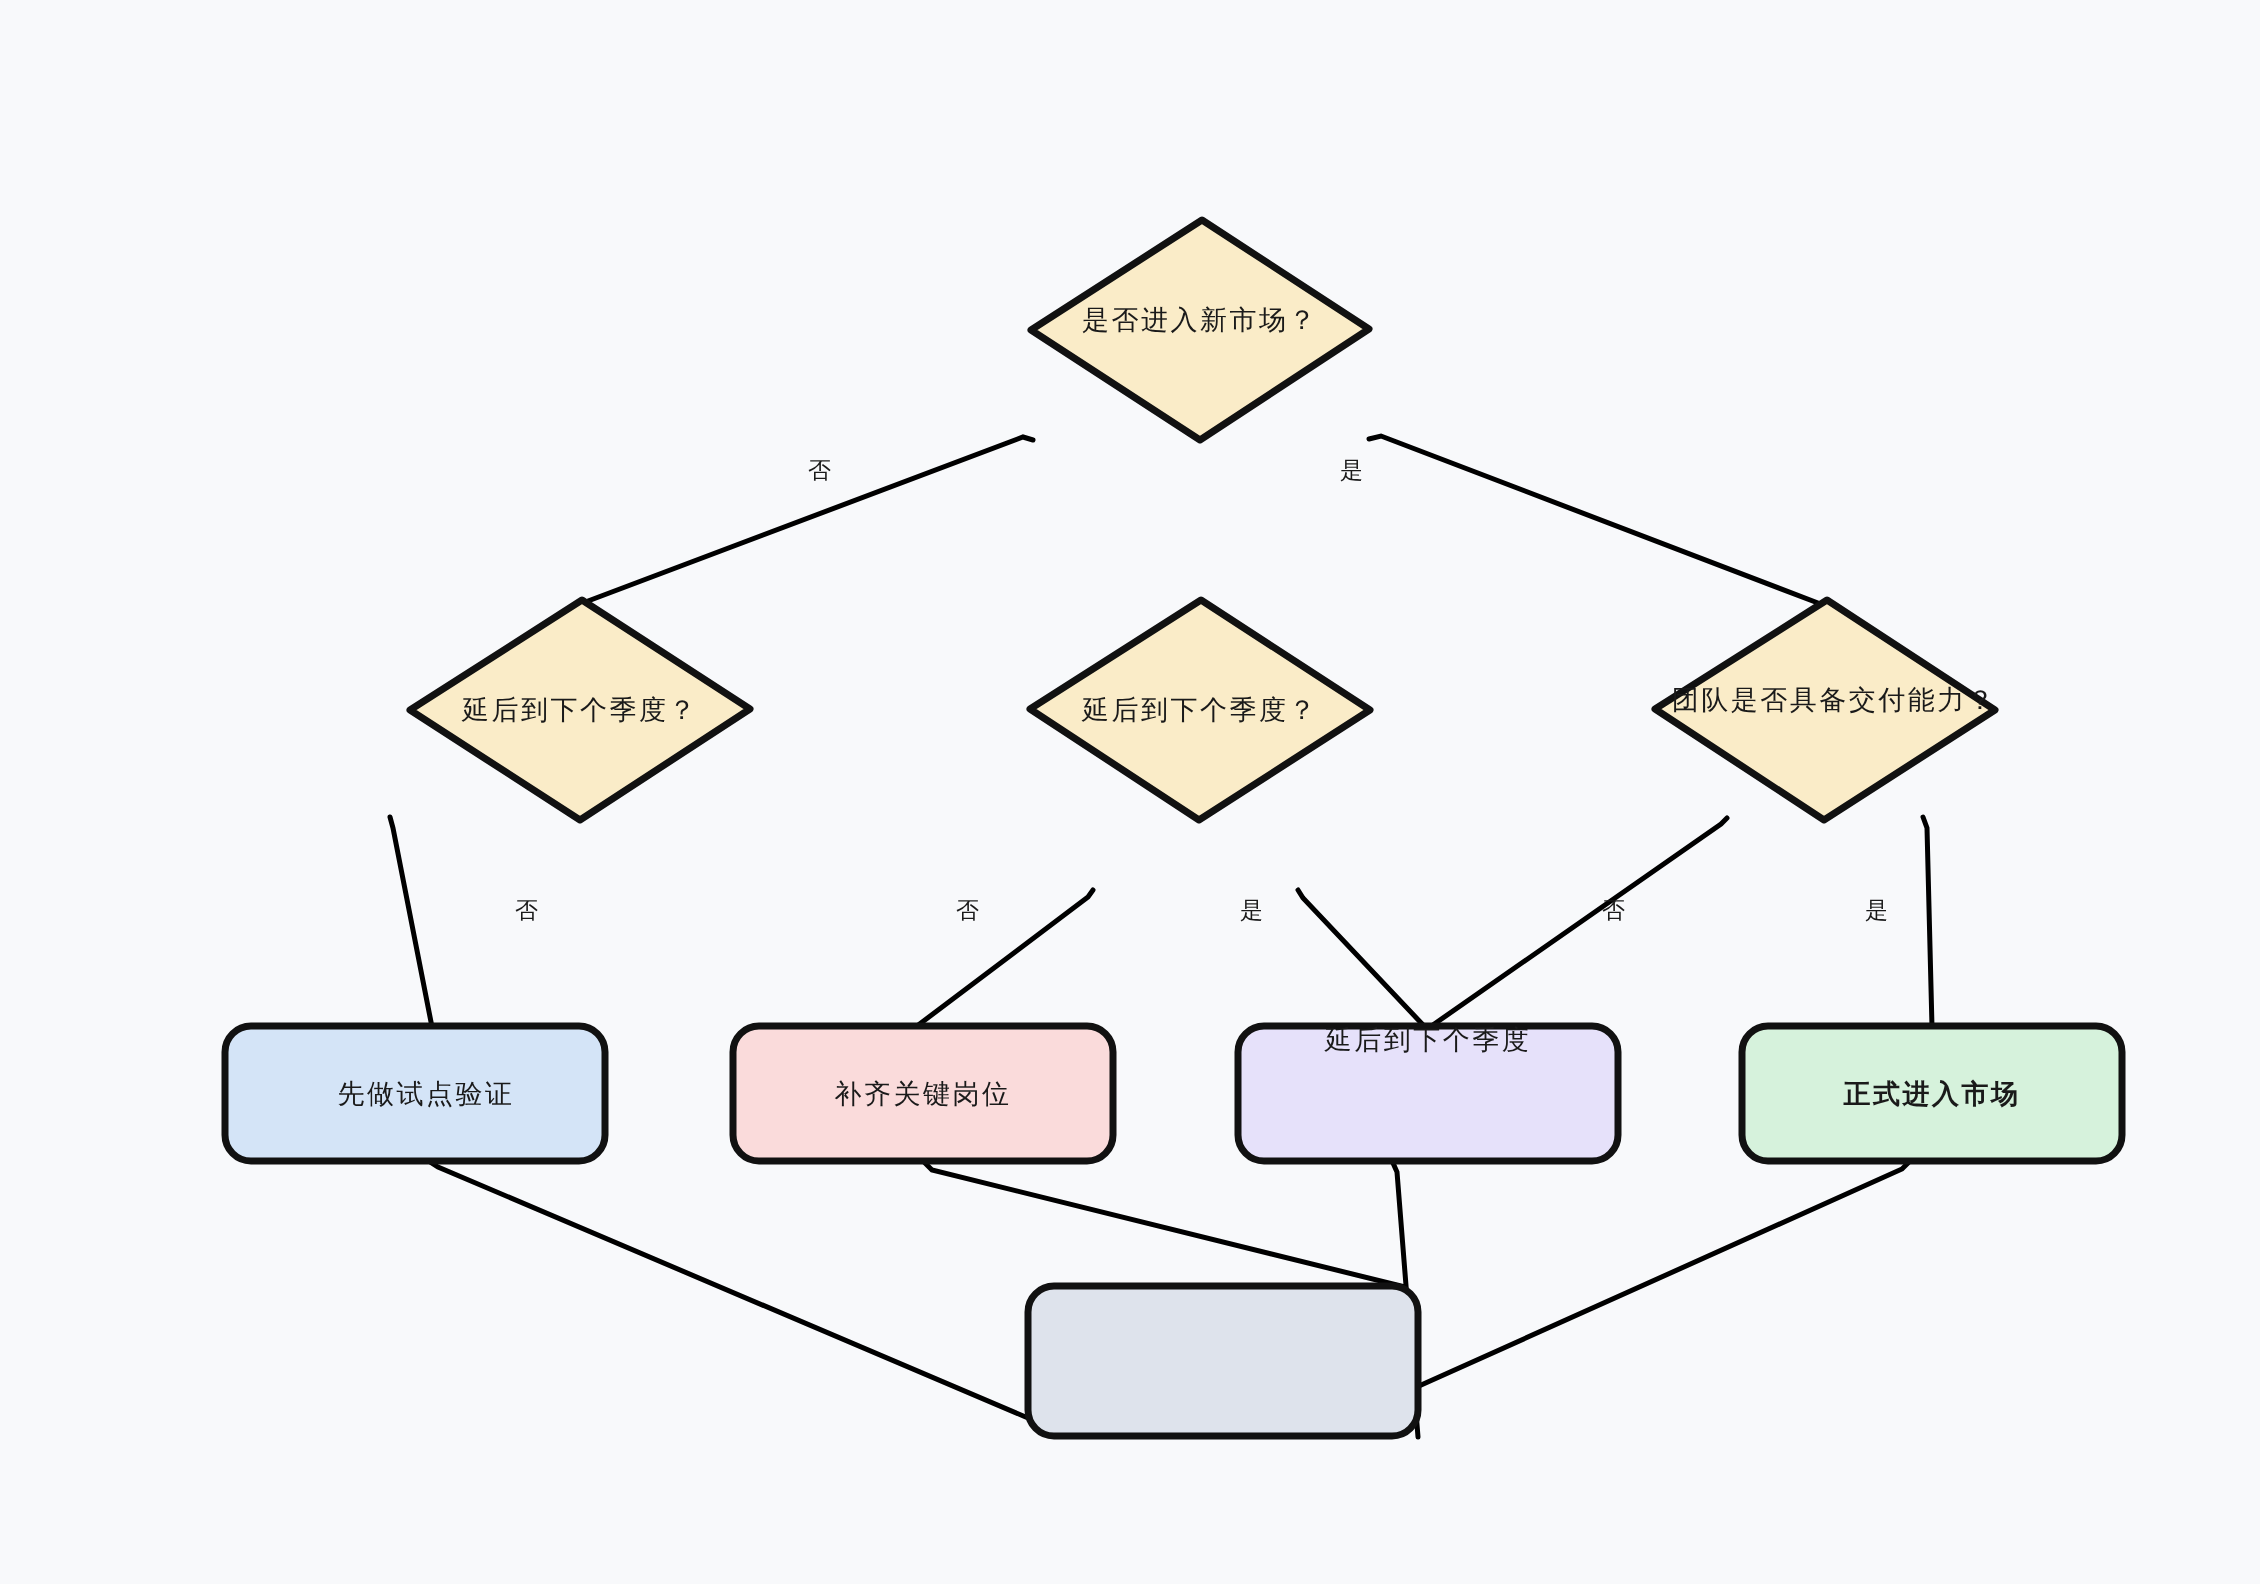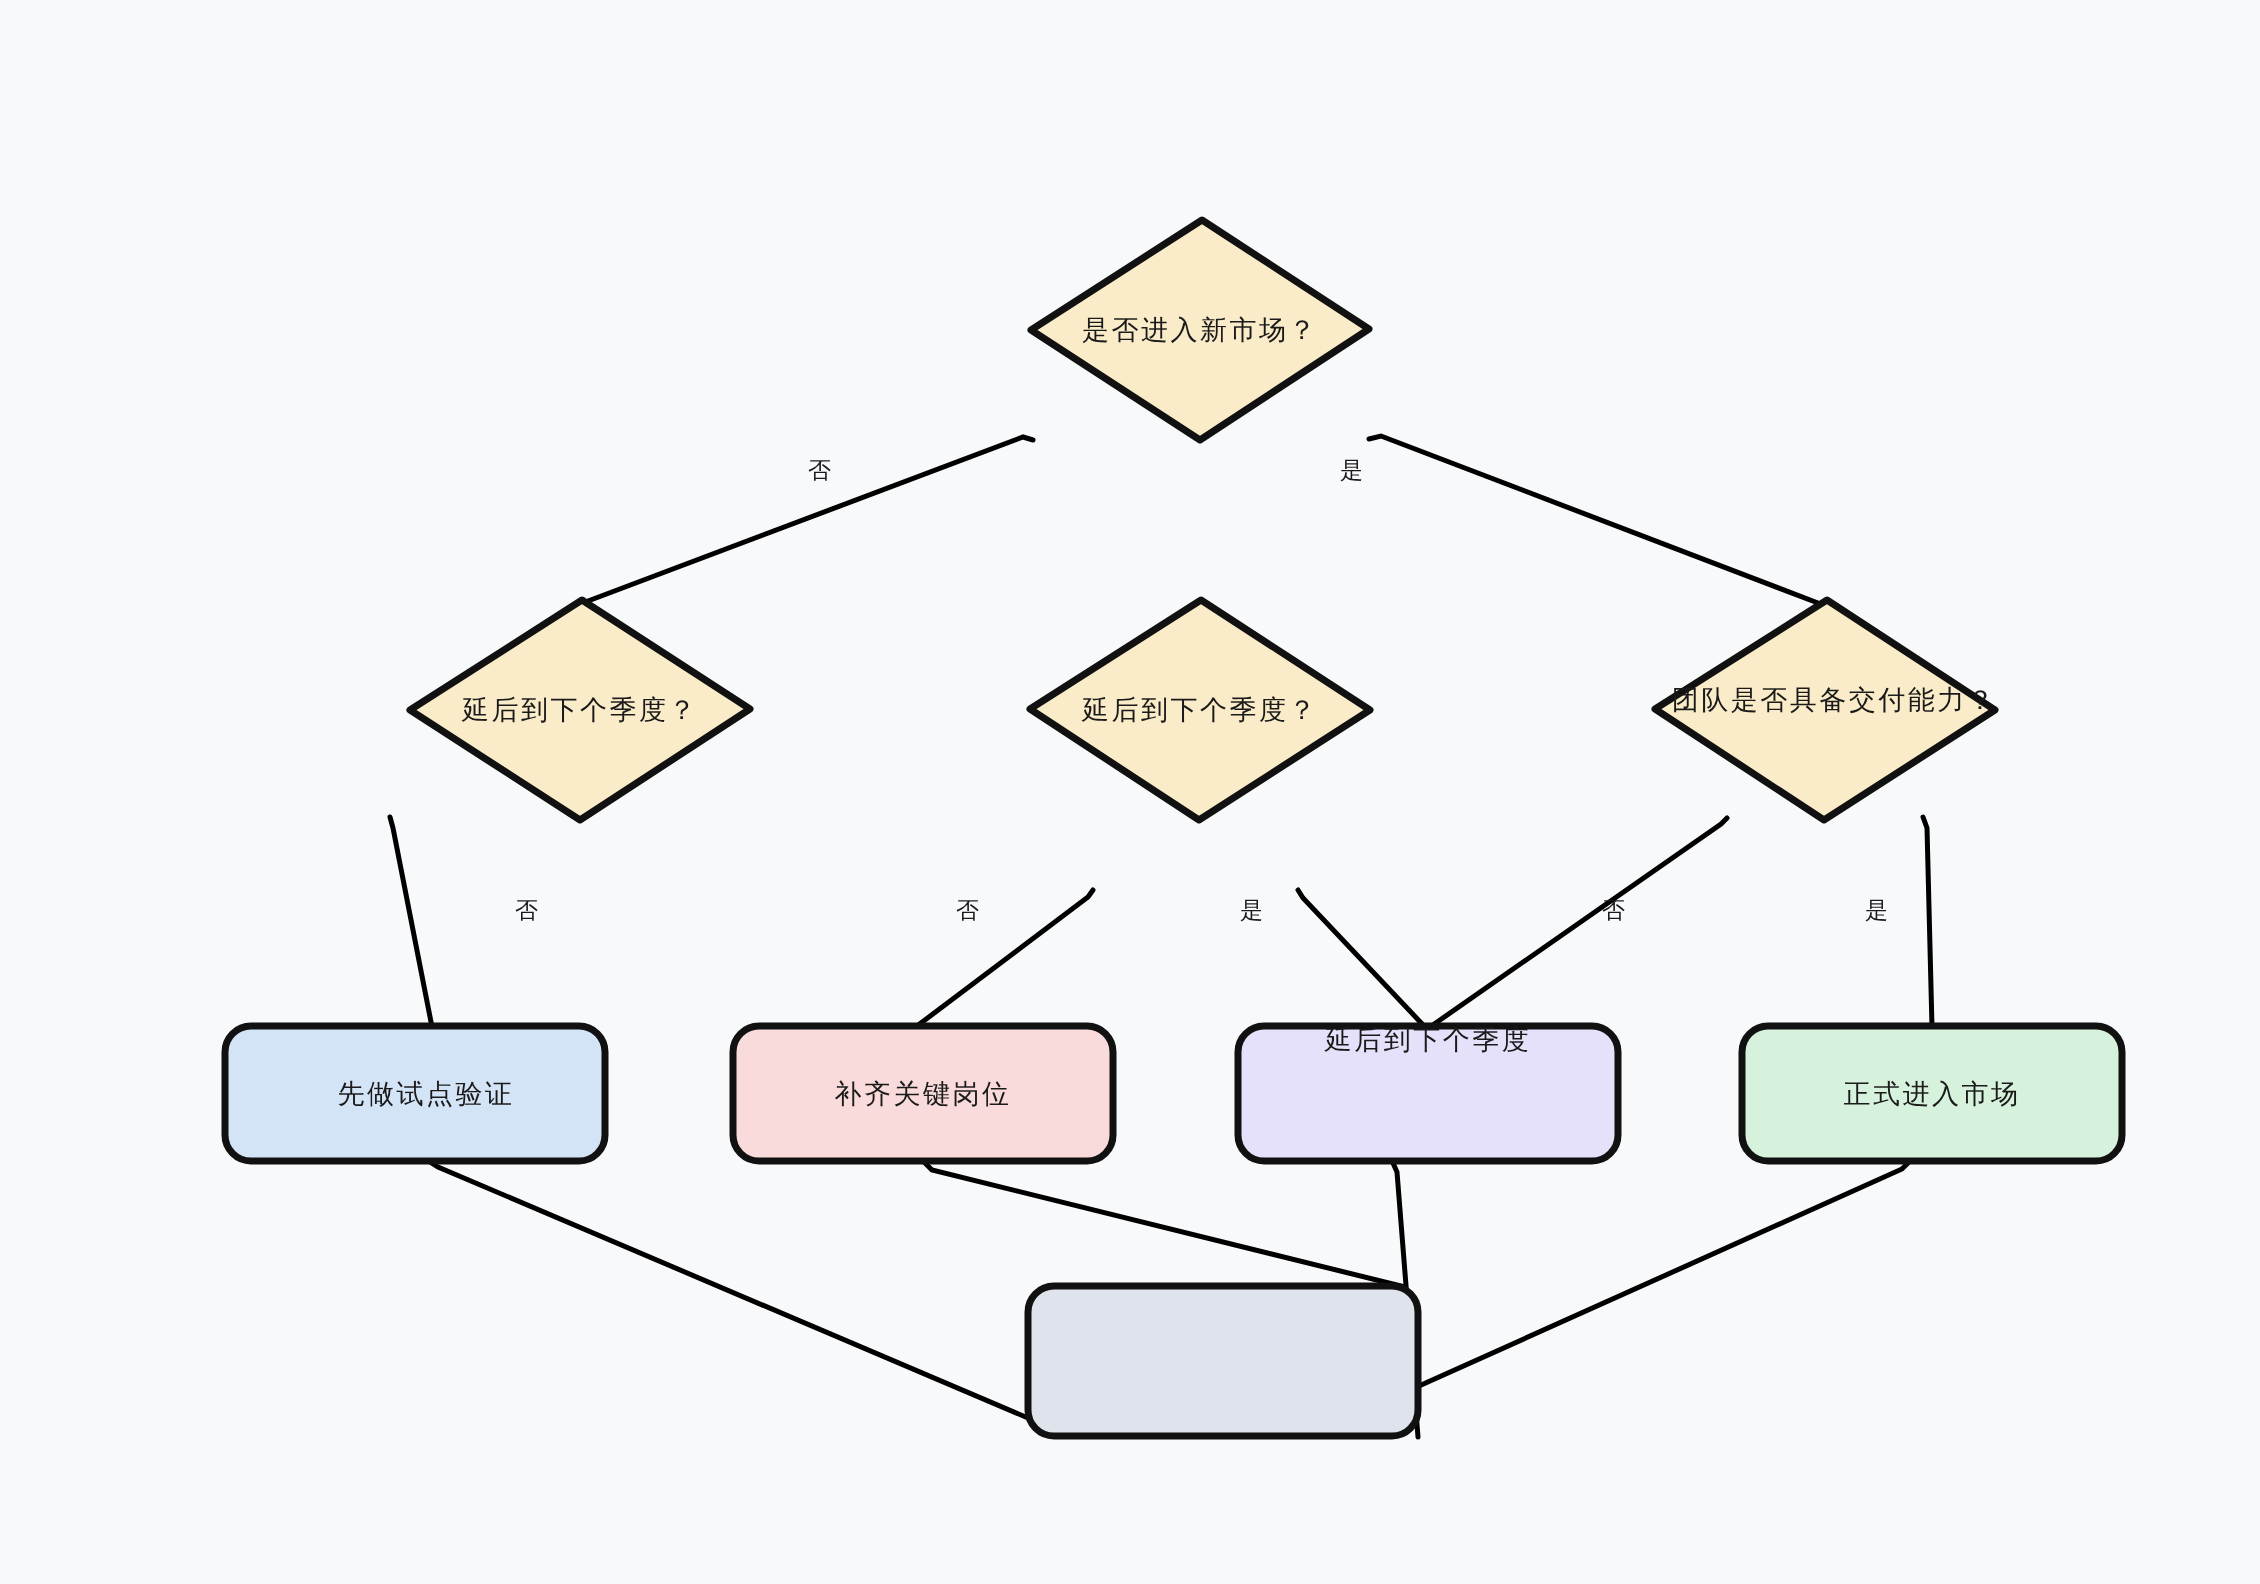--- a/index.html
+++ b/index.html
@@ -92,35 +92,35 @@
 
       <rect class="node-shape" fill="#e6e1fa" x="1238" y="1026" width="380" height="135" rx="26" ry="26"></rect>
 
       <rect class="node-shape" fill="#d6f2dc" x="1742" y="1026" width="380" height="135" rx="26" ry="26"></rect>
 
       <rect class="node-shape" fill="#dee3ec" x="1028" y="1286" width="390" height="150" rx="26" ry="26"></rect>
 
     </g>
   </svg>
 
-  <div class="node-label" style="left:1200px; top:330px; width:300px;">是否进入新市场？</div>
+  <div class="node-label" style="left:1200px; top:320px; width:300px;">是否进入新市场？</div>
 
   <div class="node-label" style="left:580px; top:710px; width:300px;">延后到下个季度？</div>
 
   <div class="node-label" style="left:1200px; top:710px; width:300px;">延后到下个季度？</div>
 
   <div class="node-label" style="left:1825px; top:700px; width:330px;margin-left:9px;">团队是否具备交付能力？</div>
 
   <div class="node-label" style="left:426px; top:1094px; width:360px;">先做试点验证</div>
 
   <div class="node-label" style="left:923px; top:1094px; width:360px;">补齐关键岗位</div>
 
   <div class="node-label" style="left:1428px; top:1040px; width:360px;">延后到下个季度</div>
 
-  <div class="node-label" style="left:1932px; top:1094px; width:360px;">正式进入市场</div>
+  <div class="node-label" style="left:1932px; top:1094px; width:360px;font-weight:bold;">正式进入市场</div>
 
 
   <div class="edge-label" style="left:820px; top:470px;">否</div>
 
   <div class="edge-label" style="left:1352px; top:470px;">是</div>
 
   <div class="edge-label" style="left:527px; top:910px;">否</div>
 
   <div class="edge-label" style="left:968px; top:910px;">否</div>
 

